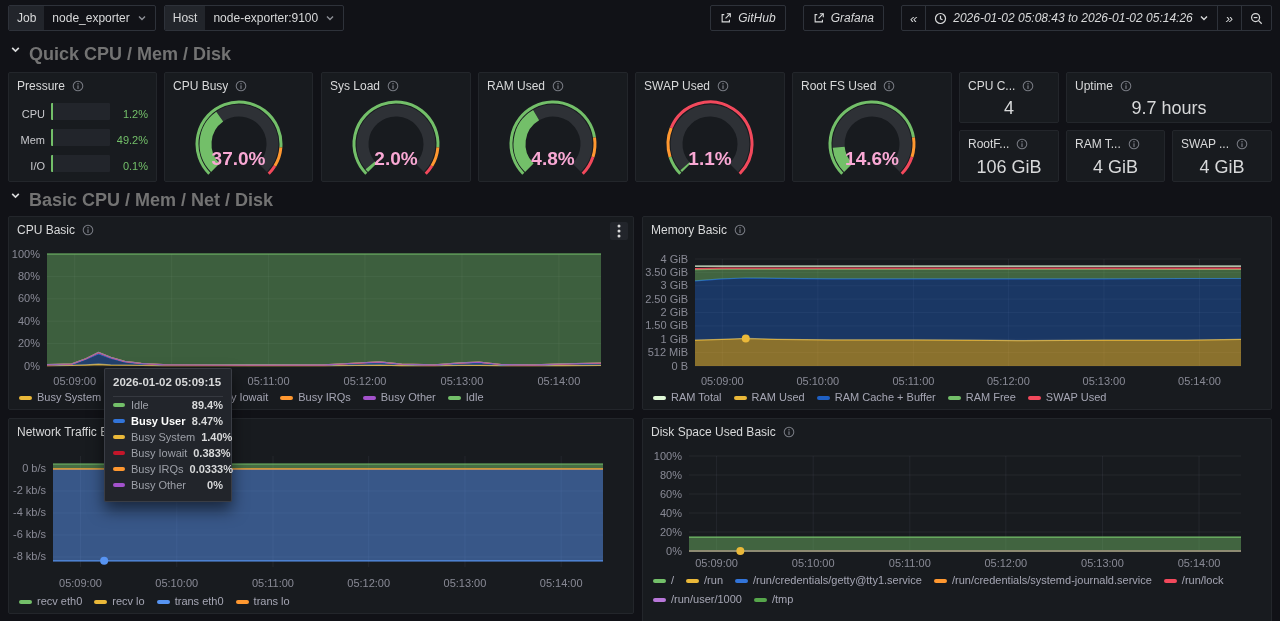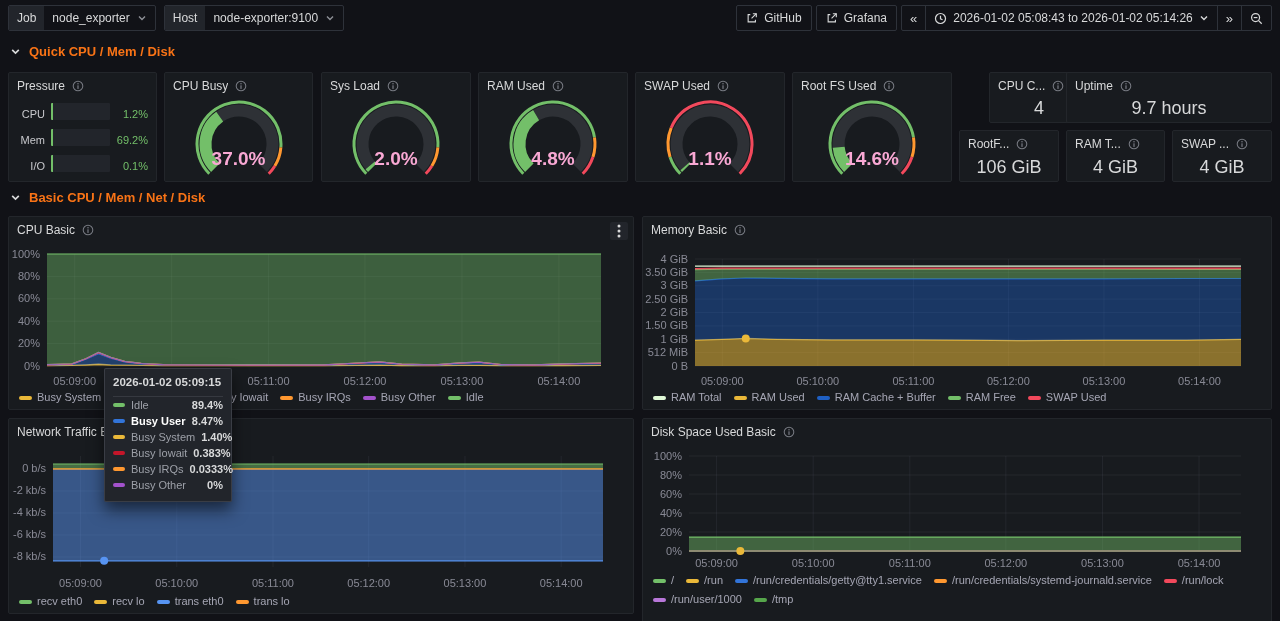--- a/index.html
+++ b/index.html
@@ -7,31 +7,31 @@
     font-family:"Liberation Sans", sans-serif; color:#D8D9DA; }
   .stage { position:relative; width:1280px; height:621px; }
 
   
   .toolbar { position:absolute; top:0; left:0; right:0; height:36px; display:flex;
     align-items:center; padding:0 8px; gap:8px; }
   .var-chip { display:flex; height:26px; border:1px solid #2E323A; border-radius:2px;
     overflow:hidden; font-size:12px; }
   .var-chip .lbl { background:#22252B; padding:0 8px; display:flex; align-items:center; font-weight:500; }
   .var-chip .val { padding:0 8px; display:flex; align-items:center; gap:7px; color:#D8D9DA; }
-  .tb-right { margin-left:auto; display:flex; align-items:center; gap:4px; }
+  .tb-right { margin-left:auto; display:flex; align-items:center; gap:17px;font-style:italic; }
   .tb-btn { display:flex; align-items:center; gap:6px; height:26px; padding:0 9px;
     border:1px solid #2E323A; border-radius:2px; font-size:12px; background:transparent; color:#D8D9DA; }
   .tb-group { display:flex; align-items:stretch; height:26px; border:1px solid #2E323A; border-radius:2px; font-size:12px; }
   .tb-seg { display:flex; align-items:center; gap:6px; padding:0 8px; }
   .tb-seg + .tb-seg { border-left:1px solid #2E323A; }
   .guillemet { font-size:13px; color:#D8D9DA; }
 
   
-  .section-head { position:absolute; display:flex; align-items:center; gap:8px;
-    font-size:13px; font-weight:700; color:#f97316; }
+  .section-head { position:absolute; display:flex; align-items:flex-start; gap:8px;
+    font-size:18px; font-weight:700; color:#737373; }
 
   
   .panel { position:absolute; background:#181B1F; border:1px solid #23262B; border-radius:2px; }
   .p-head { position:absolute; top:0; left:0; right:0; height:26px; display:flex;
     align-items:center; gap:7px; padding:0 8px; }
   .p-title { font-size:12px; font-weight:500; color:#D8D9DA; white-space:nowrap; overflow:hidden; }
   .info-ic { flex:none; display:flex; }
   .kebab { position:absolute; top:5px; right:5px; width:18px; height:18px; background:#22252B;
     border-radius:2px; display:flex; align-items:center; justify-content:center; }
 
@@ -175,21 +175,21 @@
         <span class="press-bar">
             <span class="press-fill" style="width: 1.5%;"></span>
           </span>
         <span class="press-val">1.2%</span>
       </div>
       <div class="press-row">
         <span class="press-lbl">Mem</span>
         <span class="press-bar">
             <span class="press-fill" style="width: 1.5%;"></span>
           </span>
-        <span class="press-val">69.2%</span>
+        <span class="press-val">49.2%</span>
       </div>
       <div class="press-row">
         <span class="press-lbl">I/O</span>
         <span class="press-bar">
             <span class="press-fill" style="width: 1.5%;"></span>
           </span>
         <span class="press-val">0.1%</span>
       </div>
     </div>
   </div>
@@ -308,21 +308,21 @@
             <path d="M 96.48 40.43 A 42 42 0 0 1 94.94 59.98" fill="none" stroke="#FF9830" stroke-width="3"></path>
             <path d="M 94.94 59.98 A 42 42 0 0 1 84.70 76.70" fill="none" stroke="#F2495C" stroke-width="3"></path>
             <path d="M 21.66 50.26 A 33.5 33.5 0 1 1 78.69 70.69" fill="none" stroke="#2E3136" stroke-width="12"></path>
             <path d="M 31.31 70.69 A 33.5 33.5 0 0 1 21.66 50.26" fill="none" stroke="#73BF69" stroke-width="12"></path>
           </svg>
           <div class="gauge-val">14.6%</div>
         </div>
       </div>
     </div>
 
-  <div class="panel stat-panel" style="left:959px; top:72px; width:100px; height:51px;margin-left:30px;">
+  <div class="panel stat-panel" style="left:959px; top:72px; width:100px; height:51px;">
       <div class="p-head">
         <span class="p-title">CPU C...</span>
     <span class="info-ic">
           <svg width="12" height="12" viewBox="0 0 14 14">
             <circle cx="7" cy="7" r="5.6" fill="none" stroke="#787B83" stroke-width="1.2"></circle>
             <circle cx="7" cy="4.4" r="0.9" fill="#787B83"></circle>
             <rect x="6.3" y="6.2" width="1.4" height="4.2" fill="#787B83"></rect>
           </svg>
         </span>
       </div>

